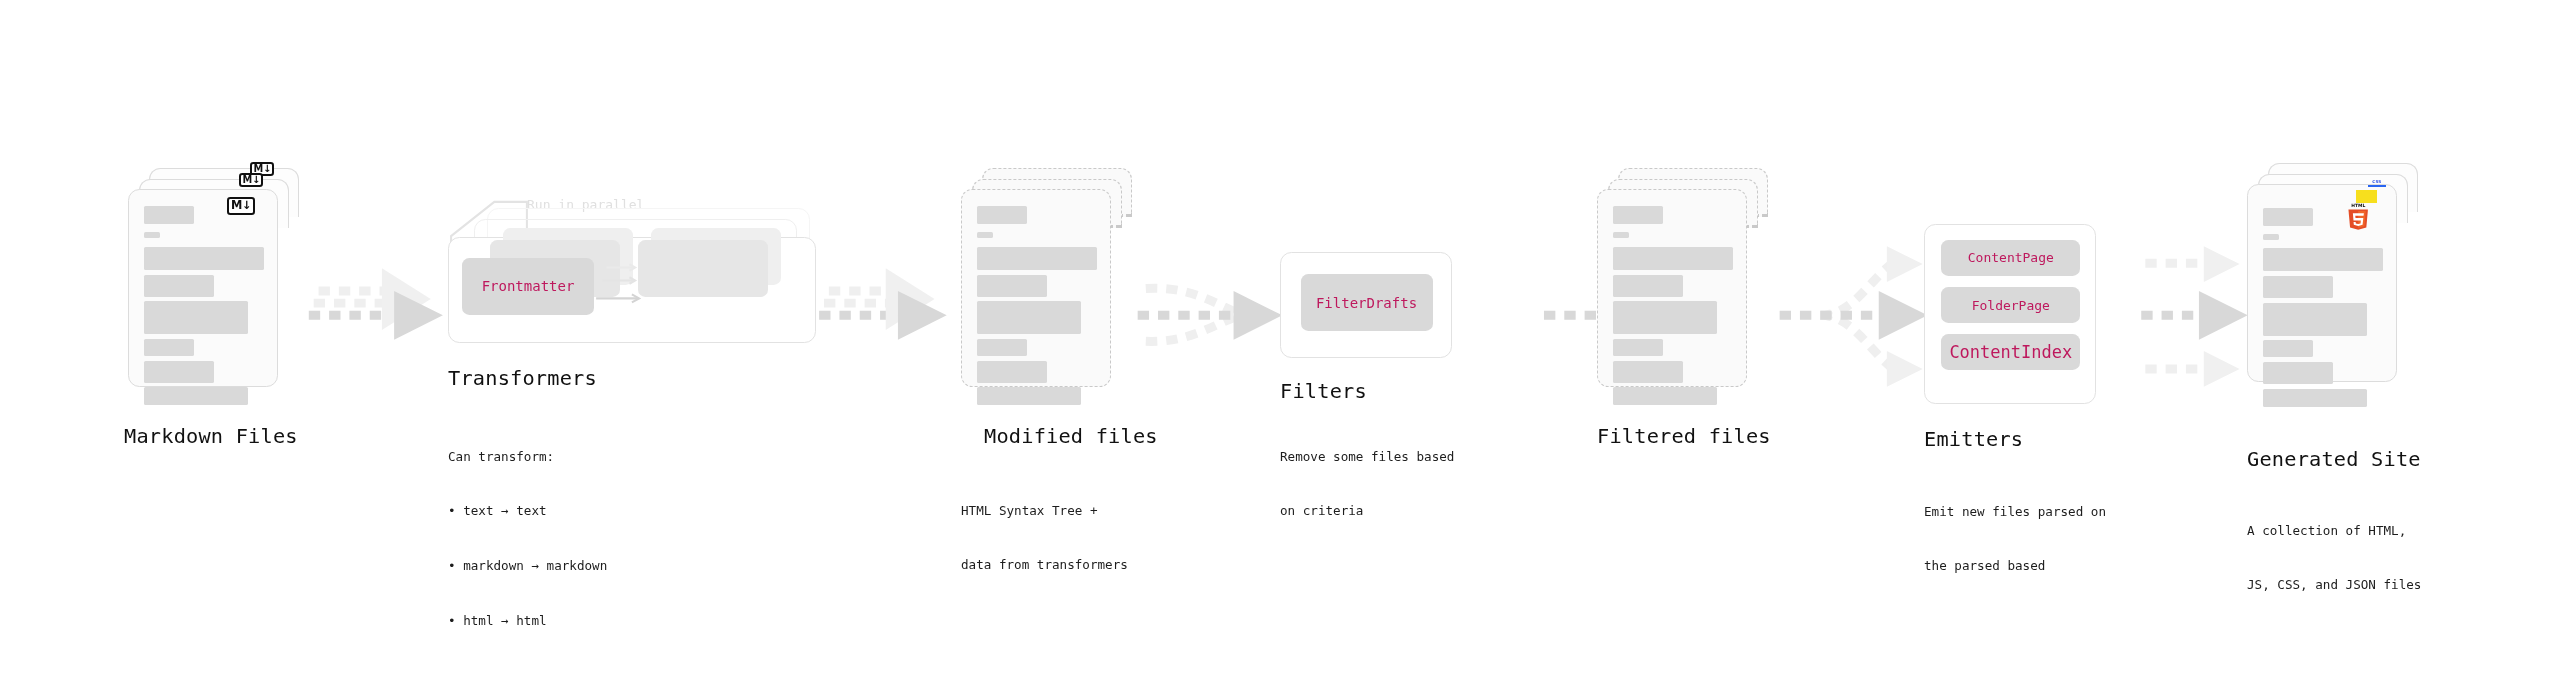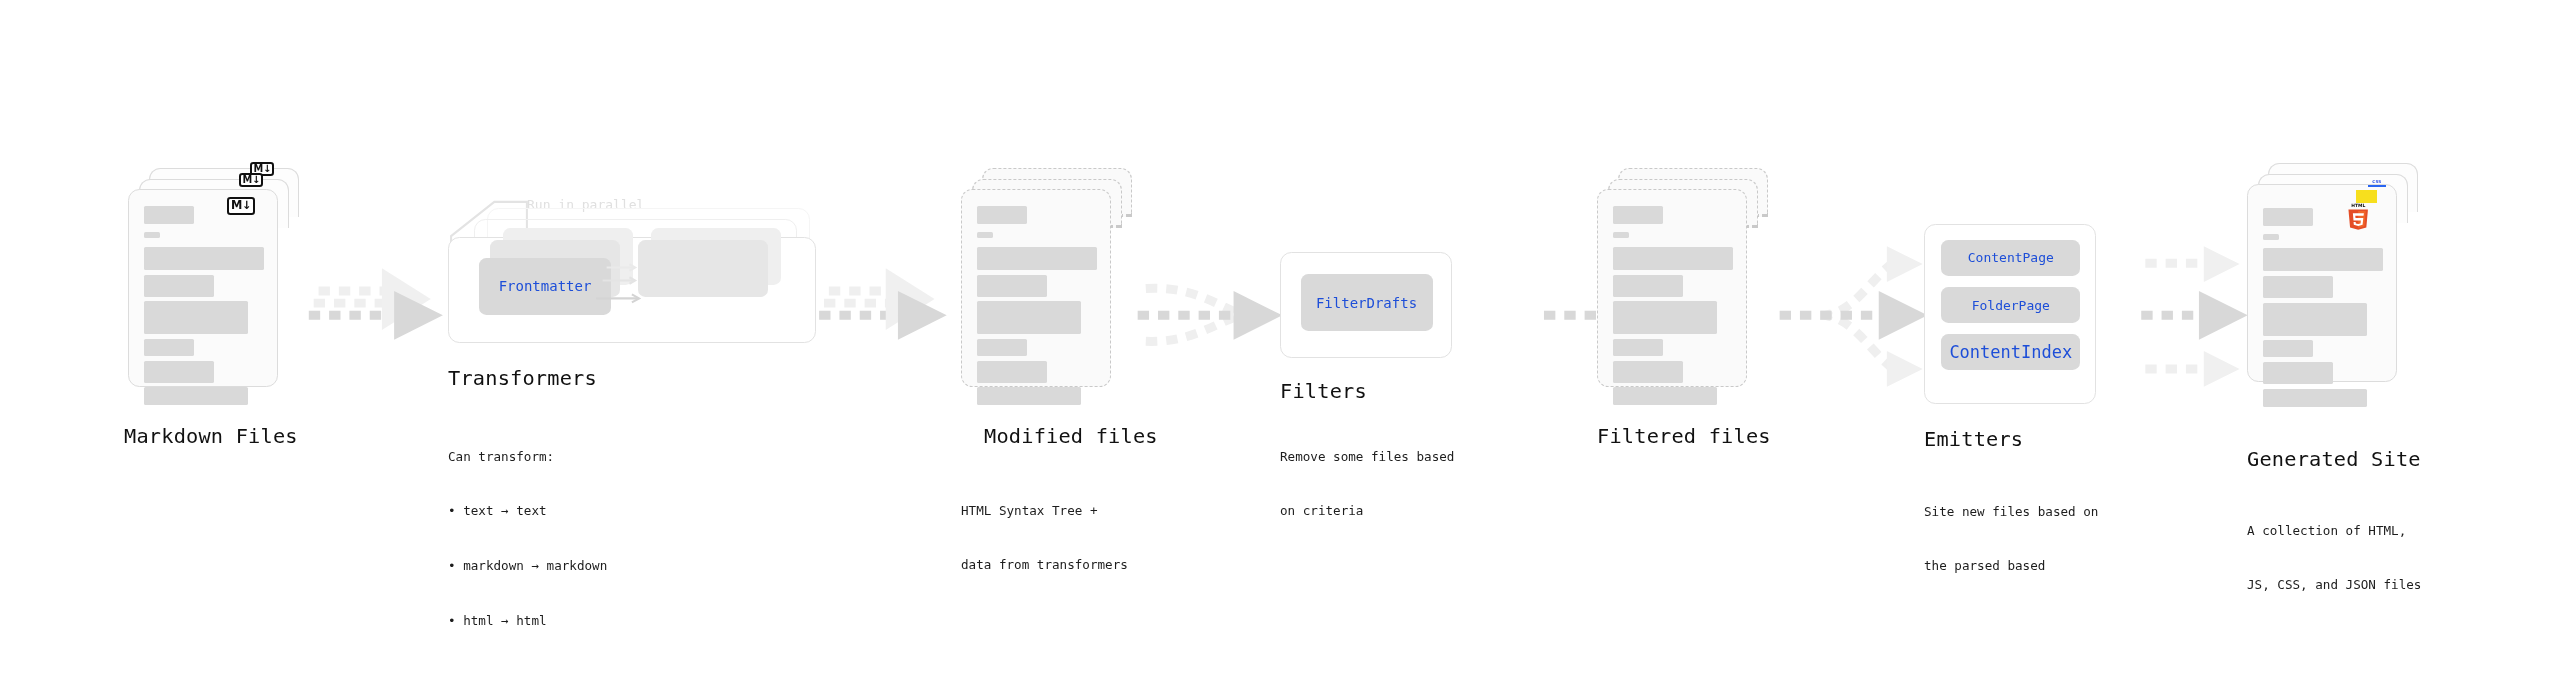--- a/index.html
+++ b/index.html
@@ -128,21 +128,21 @@
   .group-box.ghost2 { border-color: #f5f5f5; background: transparent; }
 
   .chip {
     position: absolute;
     background: #d9d9d9;
     border-radius: 7.3px;
     display: flex;
     align-items: center;
     justify-content: center;
     font-size: 14px;
-    color: #1d4ed8;
+    color: #be185d;
     box-sizing: border-box;
     white-space: nowrap;
     letter-spacing: 0px;
   }
   .chip.ghost-a { background: #e6e6e6; }
   .chip.ghost-b { background: #efefef; }
 
   
   .stage-title {
     position: absolute;
@@ -253,21 +253,21 @@
   <div class="parallel-label" style="left:527px; top:197px;">Run in parallel</div>
   <svg class="abs" style="left:447px; top:192px;" width="106" height="98" viewBox="0 0 130 120">
     <path d="M5,110 L5,54 L58,12 L98,12 L98,60" stroke="#e3e3e3" stroke-width="2.5" fill="none" stroke-linejoin="miter"></path>
   </svg>
 
   <div class="group-box ghost2" style="left:487px; top:208px; width:323px; height:122px;"></div>
   <div class="group-box ghost1" style="left:474px; top:219px; width:323px; height:122px;"></div>
   <div class="group-box" style="left:448px; top:237px; width:368px; height:106px;">
     <div class="chip ghost-b" style="left:54px; top:-9.8px; width:130px; height:57px;"></div>
     <div class="chip ghost-a" style="left:41px; top:1.6px;  width:130px; height:57px;"></div>
-    <div class="chip" style="left:13px; top:19.5px; width:132px; height:57px;margin-left:17px;">Frontmatter</div>
+    <div class="chip" style="left:13px; top:19.5px; width:132px; height:57px;">Frontmatter</div>
 
     <div class="chip ghost-b" style="left:202px; top:-9.8px; width:130px; height:57px;"></div>
     <div class="chip ghost-a" style="left:189px; top:1.6px;  width:130px; height:57px;"></div>
 
     <svg class="abs" style="left:143px; top:23px;" width="57" height="52" viewBox="0 0 70 64">
       <g stroke="#eaeaea" stroke-width="2.5" fill="none">
         <path d="M18,8 H52"></path>
           <path d="M46,4 L53,8 L46,12" stroke-linejoin="miter"></path>
       </g>
       <g stroke="#e4e4e4" stroke-width="2.5" fill="none">
@@ -334,21 +334,21 @@
   </div>
   <div class="stage-title" style="left:1597px; top:424px;">Filtered files</div>
 
   <div class="group-box" style="left:1924px; top:224px; width:172px; height:180px;">
     <div class="chip" style="left:16.3px; top:14.6px;  width:139px; height:36px; font-size:13px;">ContentPage</div>
     <div class="chip" style="left:16.3px; top:62px;  width:139px; height:36px; font-size:13px;">FolderPage</div>
     <div class="chip" style="left:16.3px; top:109px; width:139px; height:36px; font-size:17px;">ContentIndex</div>
   </div>
   <div class="stage-title" style="left:1924px; top:427px;">Emitters</div>
   <div class="stage-sub" style="left:1924px; top:466px;">
-    <div>Site new files based on</div>
+    <div>Emit new files parsed on</div>
     <div>the parsed based</div>
   </div>
 
   <div class="doc-stack" style="left:2247px; top:163px;">
     <div class="doc-card back2"></div>
     <div class="doc-card back1"></div>
     <div class="doc-card front">
       <div class="skel" style="left:14.6px; top:23px;  width:50px;  height:18px;"></div>
       <div class="skel" style="left:14.6px; top:49px;  width:16.3px;  height:5.7px;"></div>
       <div class="skel" style="left:14.6px; top:63px;  width:120px; height:23px;"></div>

